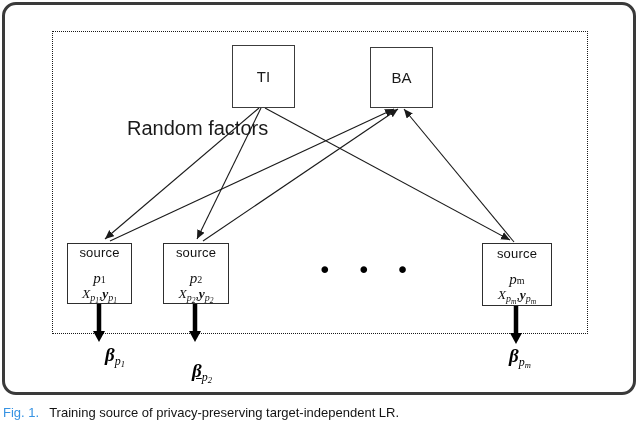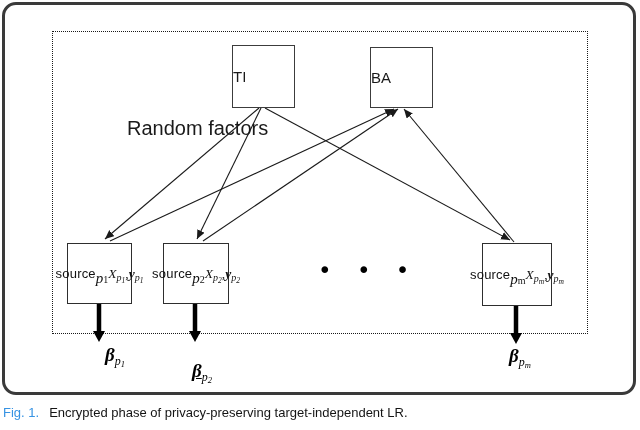--- a/index.html
+++ b/index.html
@@ -11,28 +11,28 @@
     position:absolute; left:2px; top:2px; width:628px; height:387px;
     border:3px solid #3a3a3a; border-radius:14px; background:transparent;
   }
   .dashed-frame {
     position:absolute; left:52px; top:31px; width:534px; height:301px;
     border:1px dotted #1a1a1a;
   }
   .svg-layer { position:absolute; left:0; top:0; width:640px; height:430px; z-index:1; }
   .node-box {
     position:absolute; z-index:2; background:#fff; border:1px solid #3c3c3c;
-    display:flex; align-items:center; 
+    display:flex; align-items:center; justify-content:center;
     font-size:15px; color:#1a1a1a;
   }
   .ti-box { left:232px; top:45px; width:61px; height:61px; }
   .ba-box { left:370px; top:47px; width:61px; height:59px; }
   .src-box {
     position:absolute; z-index:2; background:#fff; border:1.5px solid #2e2e2e;
-    display:flex; flex-direction:row; align-items:center; justify-content:center;
+    display:flex; flex-direction:column; align-items:center; justify-content:center;
     line-height:1.02; text-align:center;
   }
   .src-1 { left:67px;  top:243px; width:63px; height:59px; }
   .src-2 { left:163px; top:243px; width:64px; height:59px; }
   .src-m { left:482px; top:243px; width:68px; height:61px; }
   .src-title { font-size:13px; color:#111; letter-spacing:0.2px; }
   .math { font-family:"Liberation Serif", serif; color:#111; }
   .it { font-style:italic; }
   .bold { font-weight:bold; }
   .p-line { font-size:15px; margin-top:11px; }
@@ -123,16 +123,16 @@
     <div class="math p-line"><span class="it">p</span><span class="sub2b">m</span></div>
     <div class="math vars-line"><span class="it">X</span><span class="sub"><span class="it">p</span><span class="sub2">m</span></span><span>,</span><span class="it bold">y</span><span class="sub"><span class="it">p</span><span class="sub2">m</span></span></div>
   </div>
 
   <div class="beta-label beta-1"><span class="b-main">β</span><span class="sub"><span>p</span><span class="sub2">1</span></span></div>
   <div class="beta-label beta-2"><span class="b-main">β</span><span class="sub"><span>p</span><span class="sub2">2</span></span></div>
   <div class="beta-label beta-m"><span class="b-main">β</span><span class="sub"><span>p</span><span class="sub2">m</span></span></div>
 
   <div class="caption">
     <span class="fig-label">Fig. 1.</span>
-    <span class="cap-text">Encrypted phase of privacy-preserving target-independent LR.</span>
+    <span class="cap-text">Training source of privacy-preserving target-independent LR.</span>
   </div>
 
 </div>
 
 </body></html>

